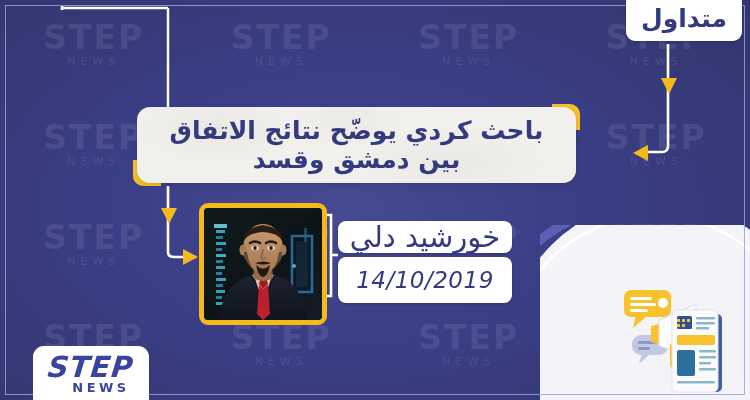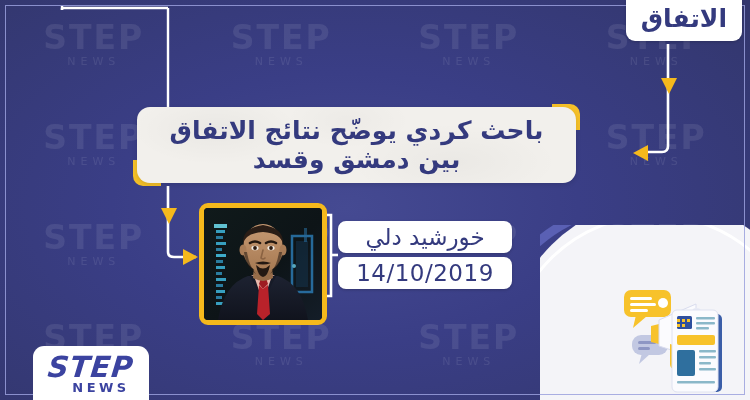--- a/index.html
+++ b/index.html
@@ -155,25 +155,25 @@
     position:absolute;
     background:#ffffff;
     border-radius:8px;
     color:#343a7e;
     display:flex;align-items:center;justify-content:center;
     box-shadow:0 1px 3px rgba(0,0,0,.2);
     box-sizing:border-box;
   }
   #name-box{
     left:338px;top:221px;width:174px;height:32px;
-    direction:rtl;font-size:23px;
+    direction:rtl;font-size:29px;
   }
   #date-box{
-    left:338px;top:257px;width:174px;height:32px;
-    font-size:23px;letter-spacing:.5px;
+    left:338px;top:257px;width:174px;height:46px;
+    font-size:23px;letter-spacing:.5px;font-style:italic;
   }
 
   
   #logo{
     position:absolute;
     left:33px;bottom:0;
     width:116px;height:54px;
     background:#ffffff;
     border-top-left-radius:11px;
     border-top-right-radius:11px;
@@ -333,21 +333,21 @@
     <polygon points="648,145 648,161 633,153" fill="#f5b91c"></polygon>
 
     <path d="M168 186 L168 252 Q168 257 174 257 L196 257" stroke="#ffffff" stroke-width="2.6" fill="none"></path>
     <polygon points="161,208 177,208 169,224" fill="#f5b91c"></polygon>
     <polygon points="183,249 183,265 198,257" fill="#f5b91c"></polygon>
 
     <path d="M323 215 L331 215 L331 296 L323 296" stroke="#ffffff" stroke-width="2.6" fill="none"></path>
     <path d="M331 255 L338 255" stroke="#ffffff" stroke-width="2.6" fill="none"></path>
   </svg>
 
-  <div id="badge">الاتفاق</div>
+  <div id="badge">متداول</div>
 
   <div id="headline-wrap">
     <div class="corner-tr"></div>
     <div class="corner-bl"></div>
     <div id="headline">باحث كردي يوضّح نتائج الاتفاق بين دمشق وقسد</div>
   </div>
 
   <div id="photo">
     <svg width="118" height="112" viewBox="0 0 118 112">
       <defs>

